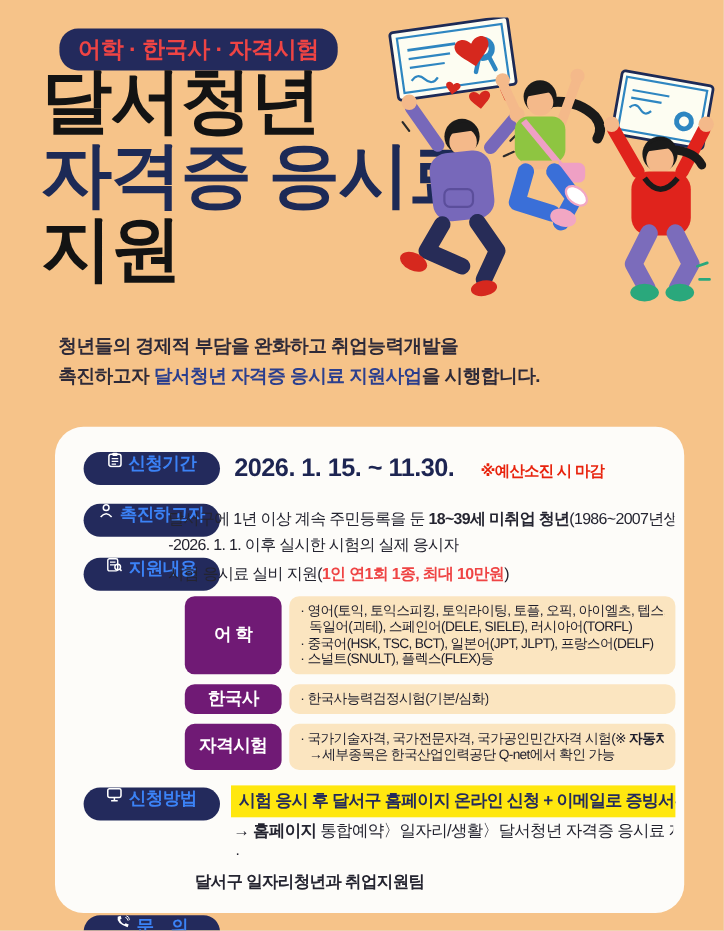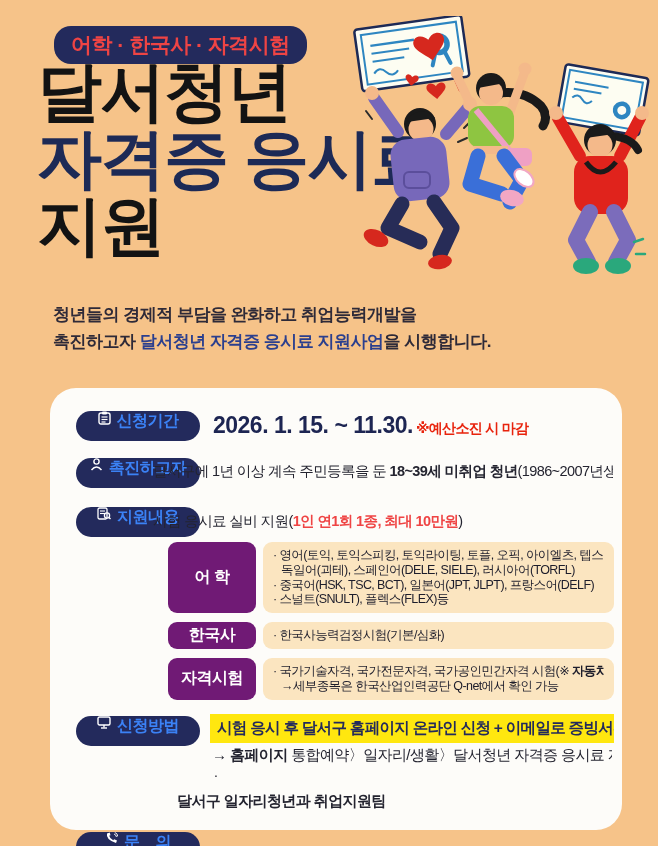--- a/index.html
+++ b/index.html
@@ -22,21 +22,21 @@
   .card{position:absolute;left:50px;top:388px;width:572px;height:442px;
     background:#fdfcf9;border-radius:26px;}
   .badge{position:absolute;left:26px;width:124px;height:30px;background:#232a5c;
     border-radius:16px;color:#3b82f6;display:flex;align-items:flex-start;justify-content:center;
     gap:6px;font-size:16px;font-weight:700;letter-spacing:-0.5px;}
   .badge .ico{display:flex;align-items:center;}
   .badge-label{white-space:pre;}
 
   .period-value{position:absolute;left:163px;top:24px;font-size:23px;font-weight:800;
     color:#1d2552;letter-spacing:-0.5px;white-space:nowrap;}
-  .period-note{font-size:14px;font-weight:700;color:#e8230d;margin-left:3px;letter-spacing:-0.7px;}
+  .period-note{font-size:14px;font-weight:700;color:#e8230d;margin-left:24px;letter-spacing:-0.7px;}
 
   .bodyline{position:absolute;font-size:14.5px;color:#242430;letter-spacing:-0.6px;
     white-space:nowrap;overflow:hidden;max-width:460px;}
   .bodyline b{font-weight:800;}
   .em-navy{color:#ef4444;font-weight:800;}
 
   .table{position:absolute;left:118px;top:154px;width:446px;}
   .trow{display:flex;gap:7px;margin-bottom:9px;align-items:stretch;}
   .tcat{width:88px;min-width:88px;background:#701a75;border-radius:9px;color:#fff;
     display:flex;align-items:center;justify-content:center;font-size:16px;font-weight:700;
@@ -185,20 +185,21 @@
     <div class="badge" style="top:70px;">
       <span class="ico">
         <svg width="13" height="13" viewBox="0 0 13 13">
             <circle cx="6.5" cy="3.5" r="2.6" fill="none" stroke="#fff" stroke-width="1.4"></circle>
             <path d="M1.5 12 q5 -6 10 0" fill="none" stroke="#fff" stroke-width="1.4"></path>
           </svg>
       </span>
       <span class="badge-label">촉진하고자</span>
     </div>
     <div class="bodyline" style="left:103px;top:74px;"><span>달서구에 1년 이상 계속 주민등록을 둔 </span><b>18~39세 미취업 청년</b><span>(1986~2007년생)</span></div>
+    <div class="bodyline" style="left:103px;top:98px;">-2026. 1. 1. 이후 실시한 시험의 실제 응시자</div>
 
     <div class="badge" style="top:119px;">
       <span class="ico">
         <svg width="14" height="13" viewBox="0 0 14 13">
             <rect x="1" y="1" width="9" height="11" rx="1.5" fill="none" stroke="#fff" stroke-width="1.3"></rect>
             <line x1="3" y1="4" x2="8" y2="4" stroke="#fff" stroke-width="1.1"></line>
             <line x1="3" y1="6.5" x2="8" y2="6.5" stroke="#fff" stroke-width="1.1"></line>
             <circle cx="10" cy="8.5" r="2.6" fill="none" stroke="#fff" stroke-width="1.3"></circle>
             <line x1="12" y1="10.5" x2="13.5" y2="12" stroke="#fff" stroke-width="1.4"></line>
           </svg>

